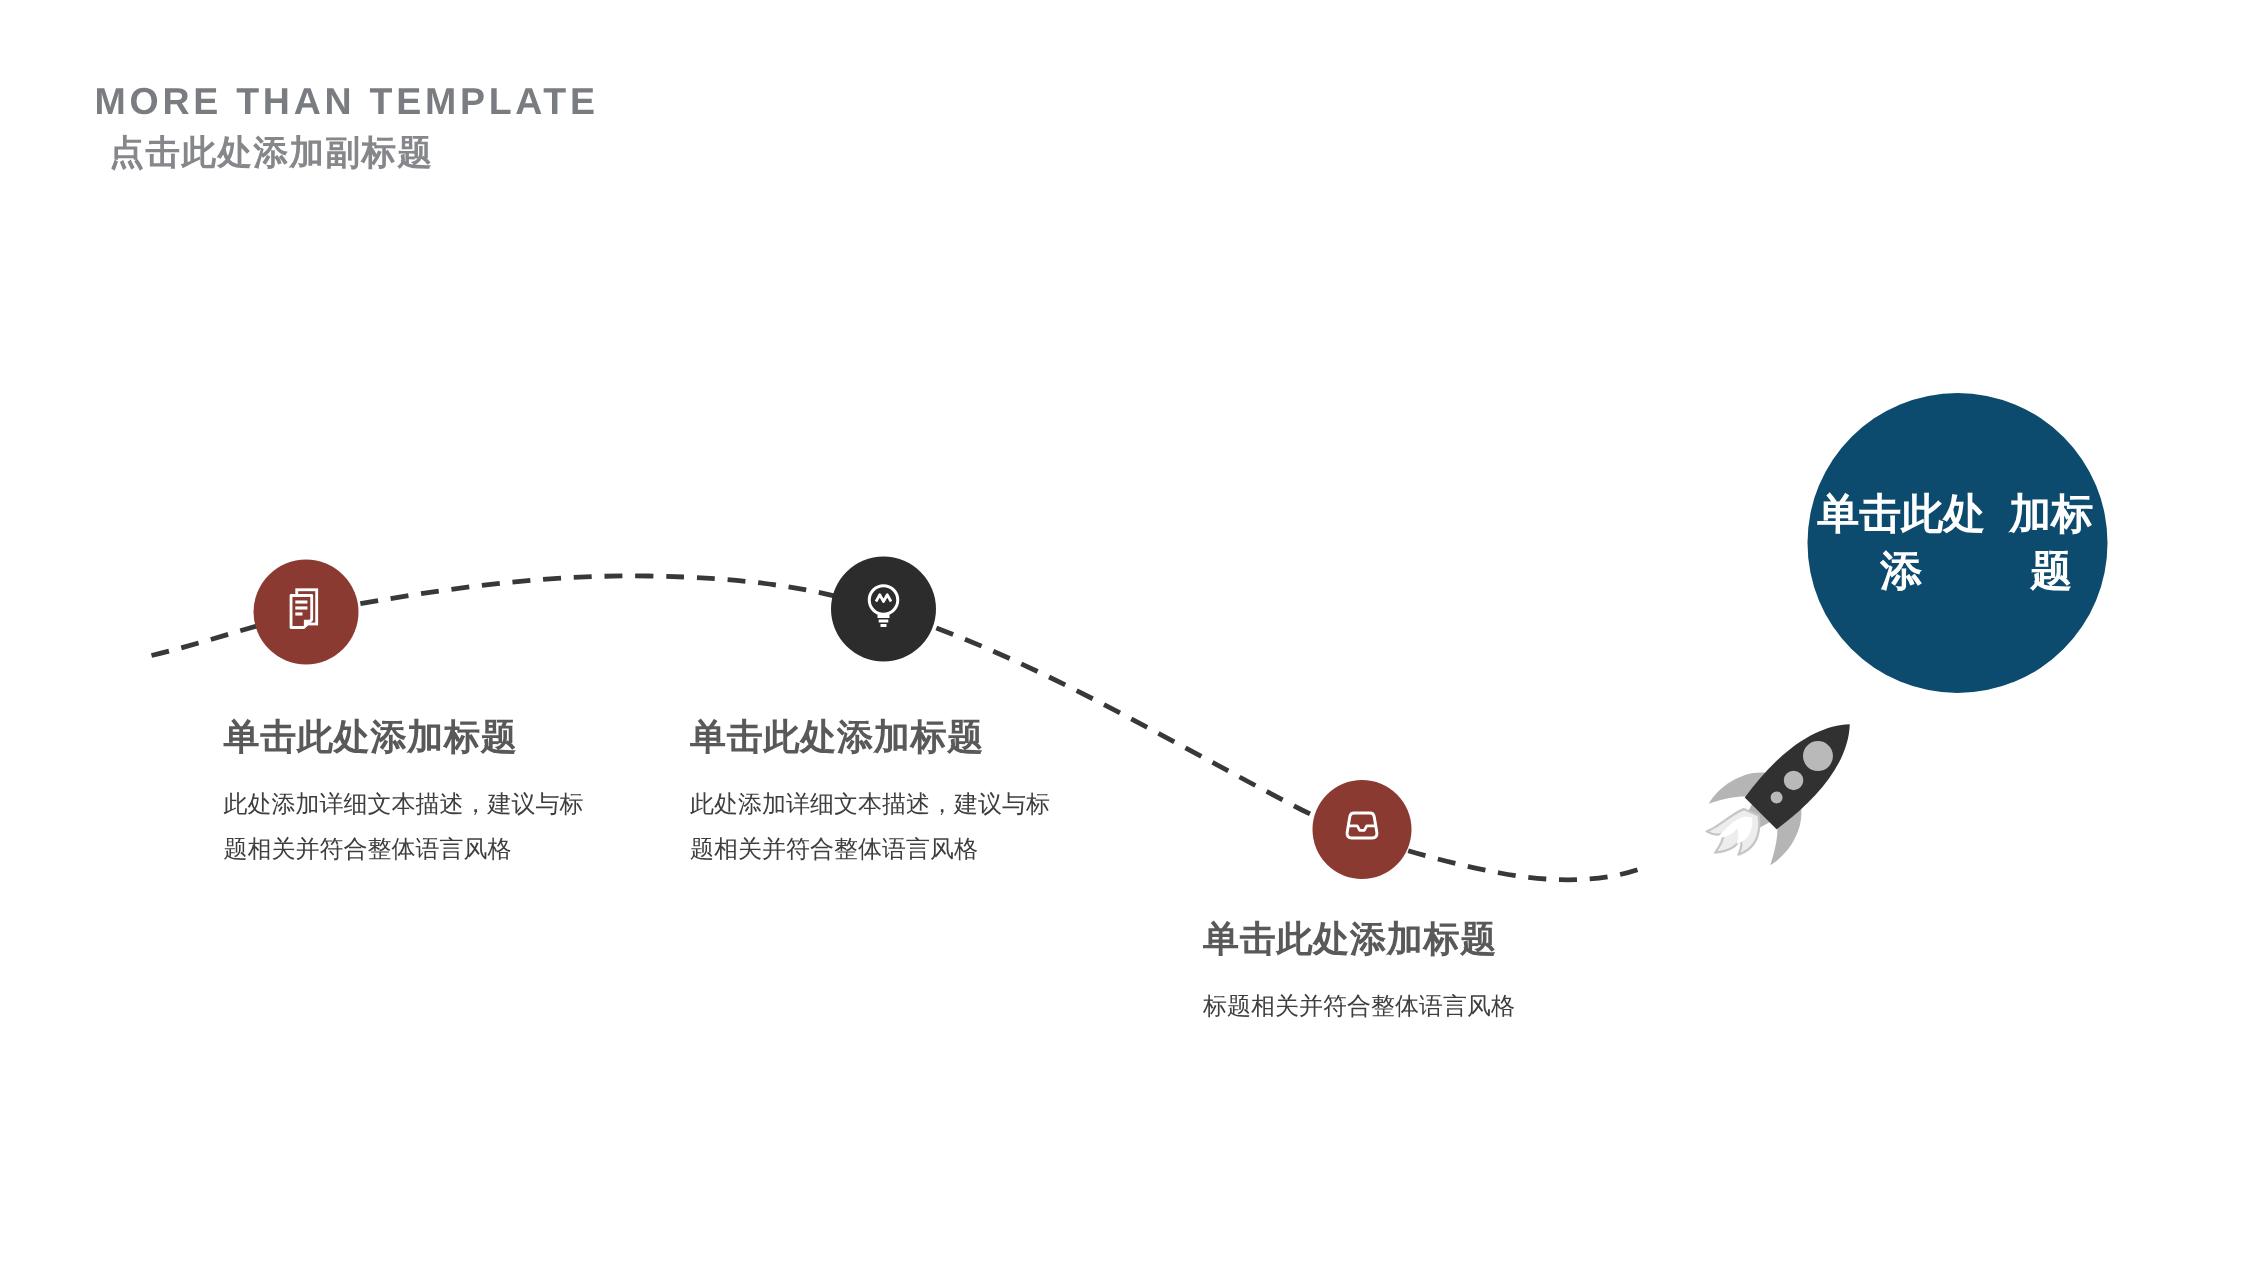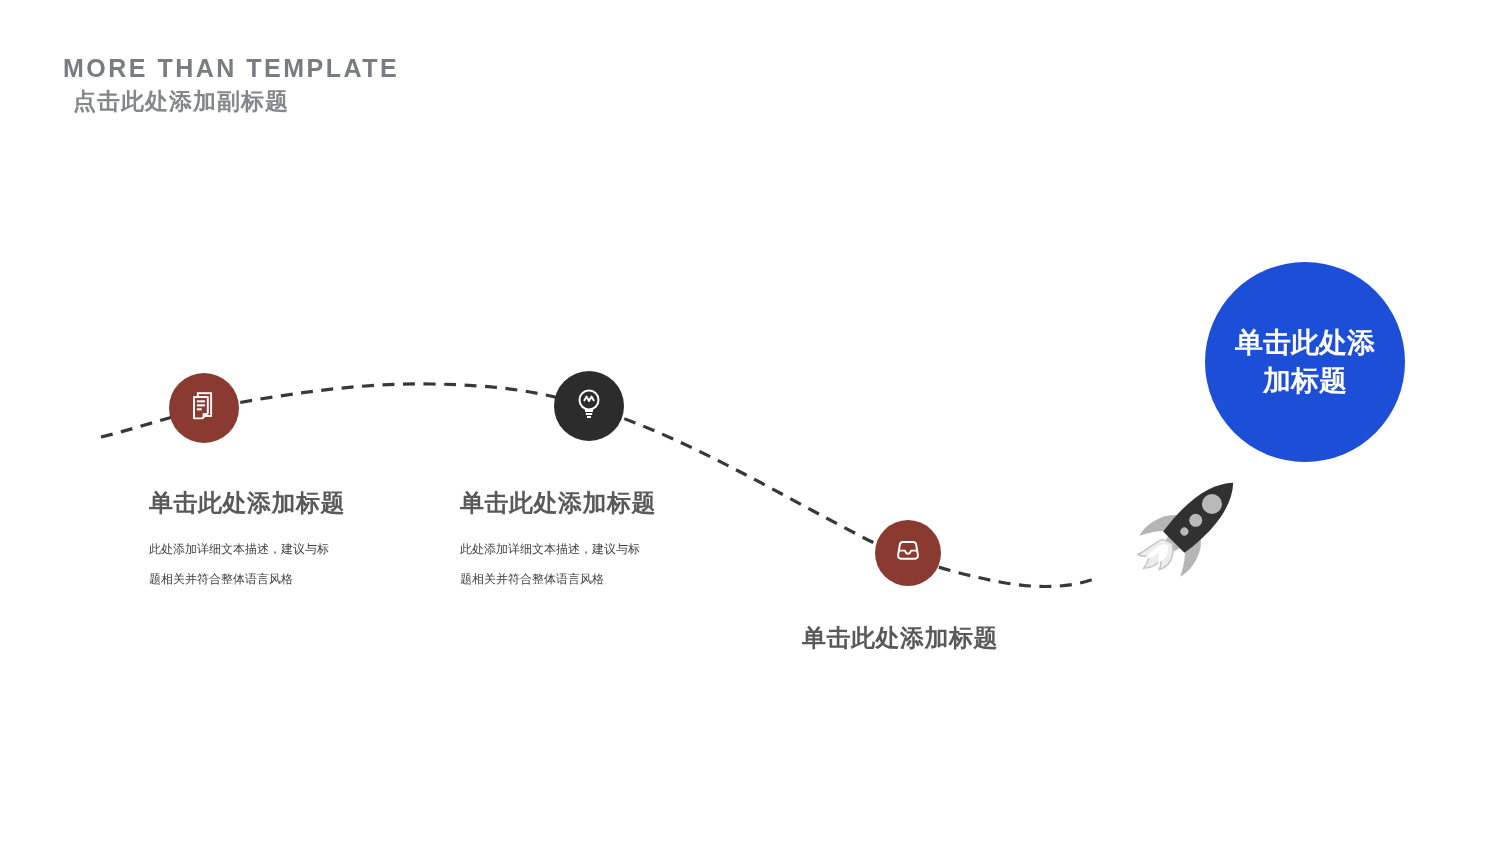--- a/index.html
+++ b/index.html
@@ -14,31 +14,31 @@
   
   .curve-svg{position:absolute;left:0;top:0;pointer-events:none;}
   
   .node{position:absolute;border-radius:50%;display:flex;align-items:center;justify-content:center;box-sizing:border-box;}
   .node.red{background:#8a3a30;}
   .node.dark{background:#2d2c2c;}
   .node1{left:169px;top:373px;width:70px;height:70px;}
   .node2{left:554px;top:371px;width:70px;height:70px;}
   .node3{left:875px;top:520px;width:66px;height:66px;}
   
-  .block{position:absolute;margin-top:12px;}
+  .block{position:absolute;}
   .block h3{margin:0;font-size:24px;font-weight:bold;color:#595959;letter-spacing:0.5px;}
-  .block .body{margin-top:15px;font-size:12px;color:#3e3e3e;line-height:30px;font-family:Liberation Serif, serif;}
+  .block .body{margin-top:15px;font-size:16px;color:#3e3e3e;line-height:30px;font-family:Liberation Serif, serif;}
   .block .line{display:block;white-space:nowrap;}
   .block1{left:149px;top:475px;}
   .block2{left:460px;top:475px;}
   .block3{left:802px;top:610px;}
   
   .big-circle{
     position:absolute;left:1205px;top:262px;width:200px;height:200px;border-radius:50%;
-    background:#1d4ed8;display:flex;flex-direction:column;align-items:center;justify-content:center;
+    background:#0c4a6e;display:flex;flex-direction:row;align-items:center;justify-content:center;
     color:#ffffff;font-size:28px;font-weight:bold;line-height:38px;text-align:center;
   }
   .big-circle .line{display:block;}
   
   .rocket{position:absolute;left:1095px;top:455px;pointer-events:none;}
 </style>
 </head>
 <body>
 
 <div class="slide">
@@ -104,20 +104,21 @@
     <h3>单击此处添加标题</h3>
     <div class="body">
       <span class="line">此处添加详细文本描述，建议与标</span>
       <span class="line">题相关并符合整体语言风格</span>
     </div>
   </div>
 
   <div class="block block3">
     <h3>单击此处添加标题</h3>
     <div class="body">
+      <span class="line">标题相关并符合整体语言风格</span>
     </div>
   </div>
 
   <div class="big-circle">
     <span class="line">单击此处添</span>
     <span class="line">加标题</span>
   </div>
 
   <svg class="rocket" width="170" height="135" viewBox="0 0 170 135">
     <g transform="translate(100,66) rotate(45)">

